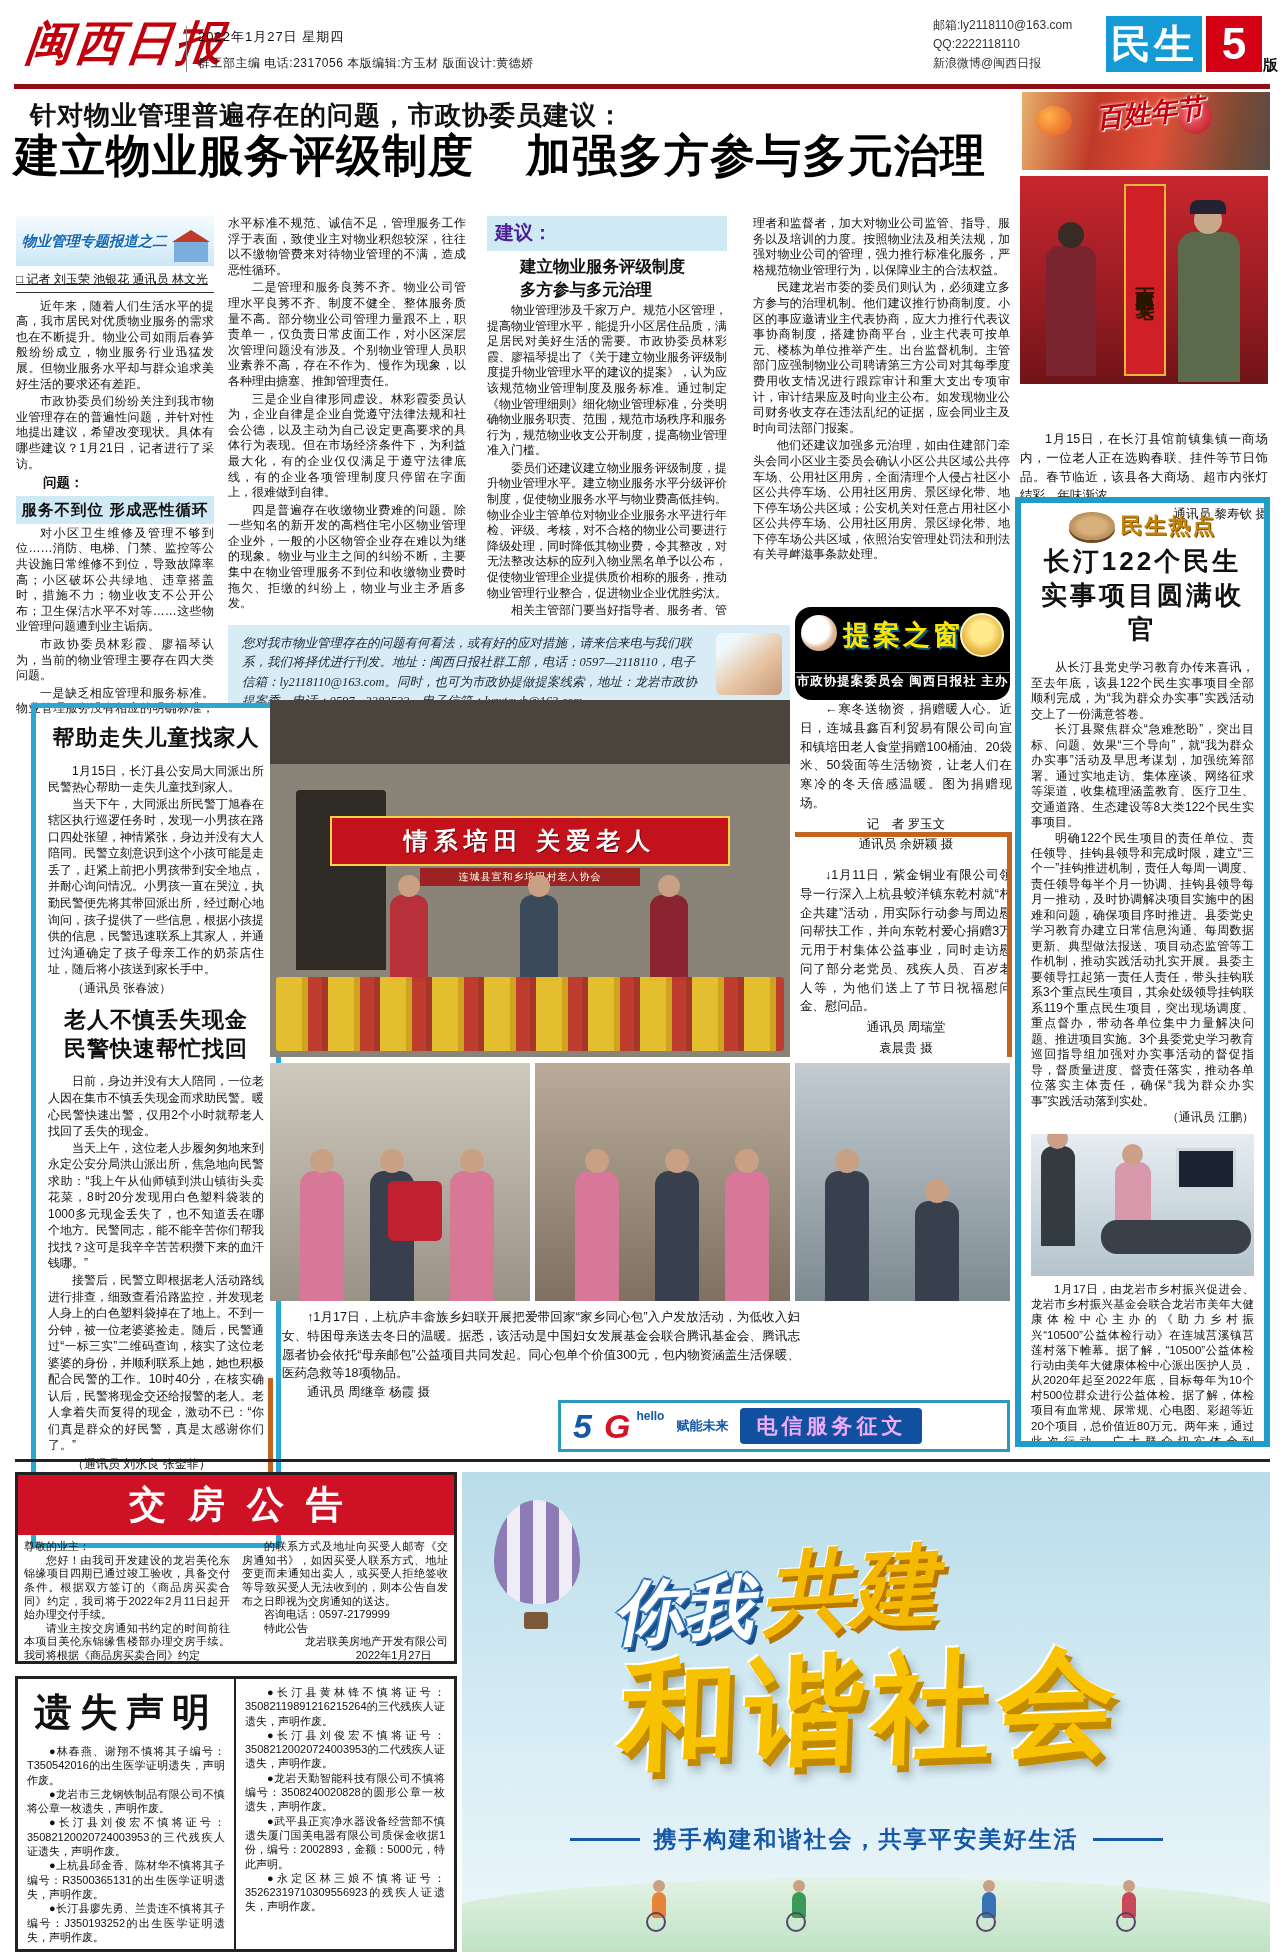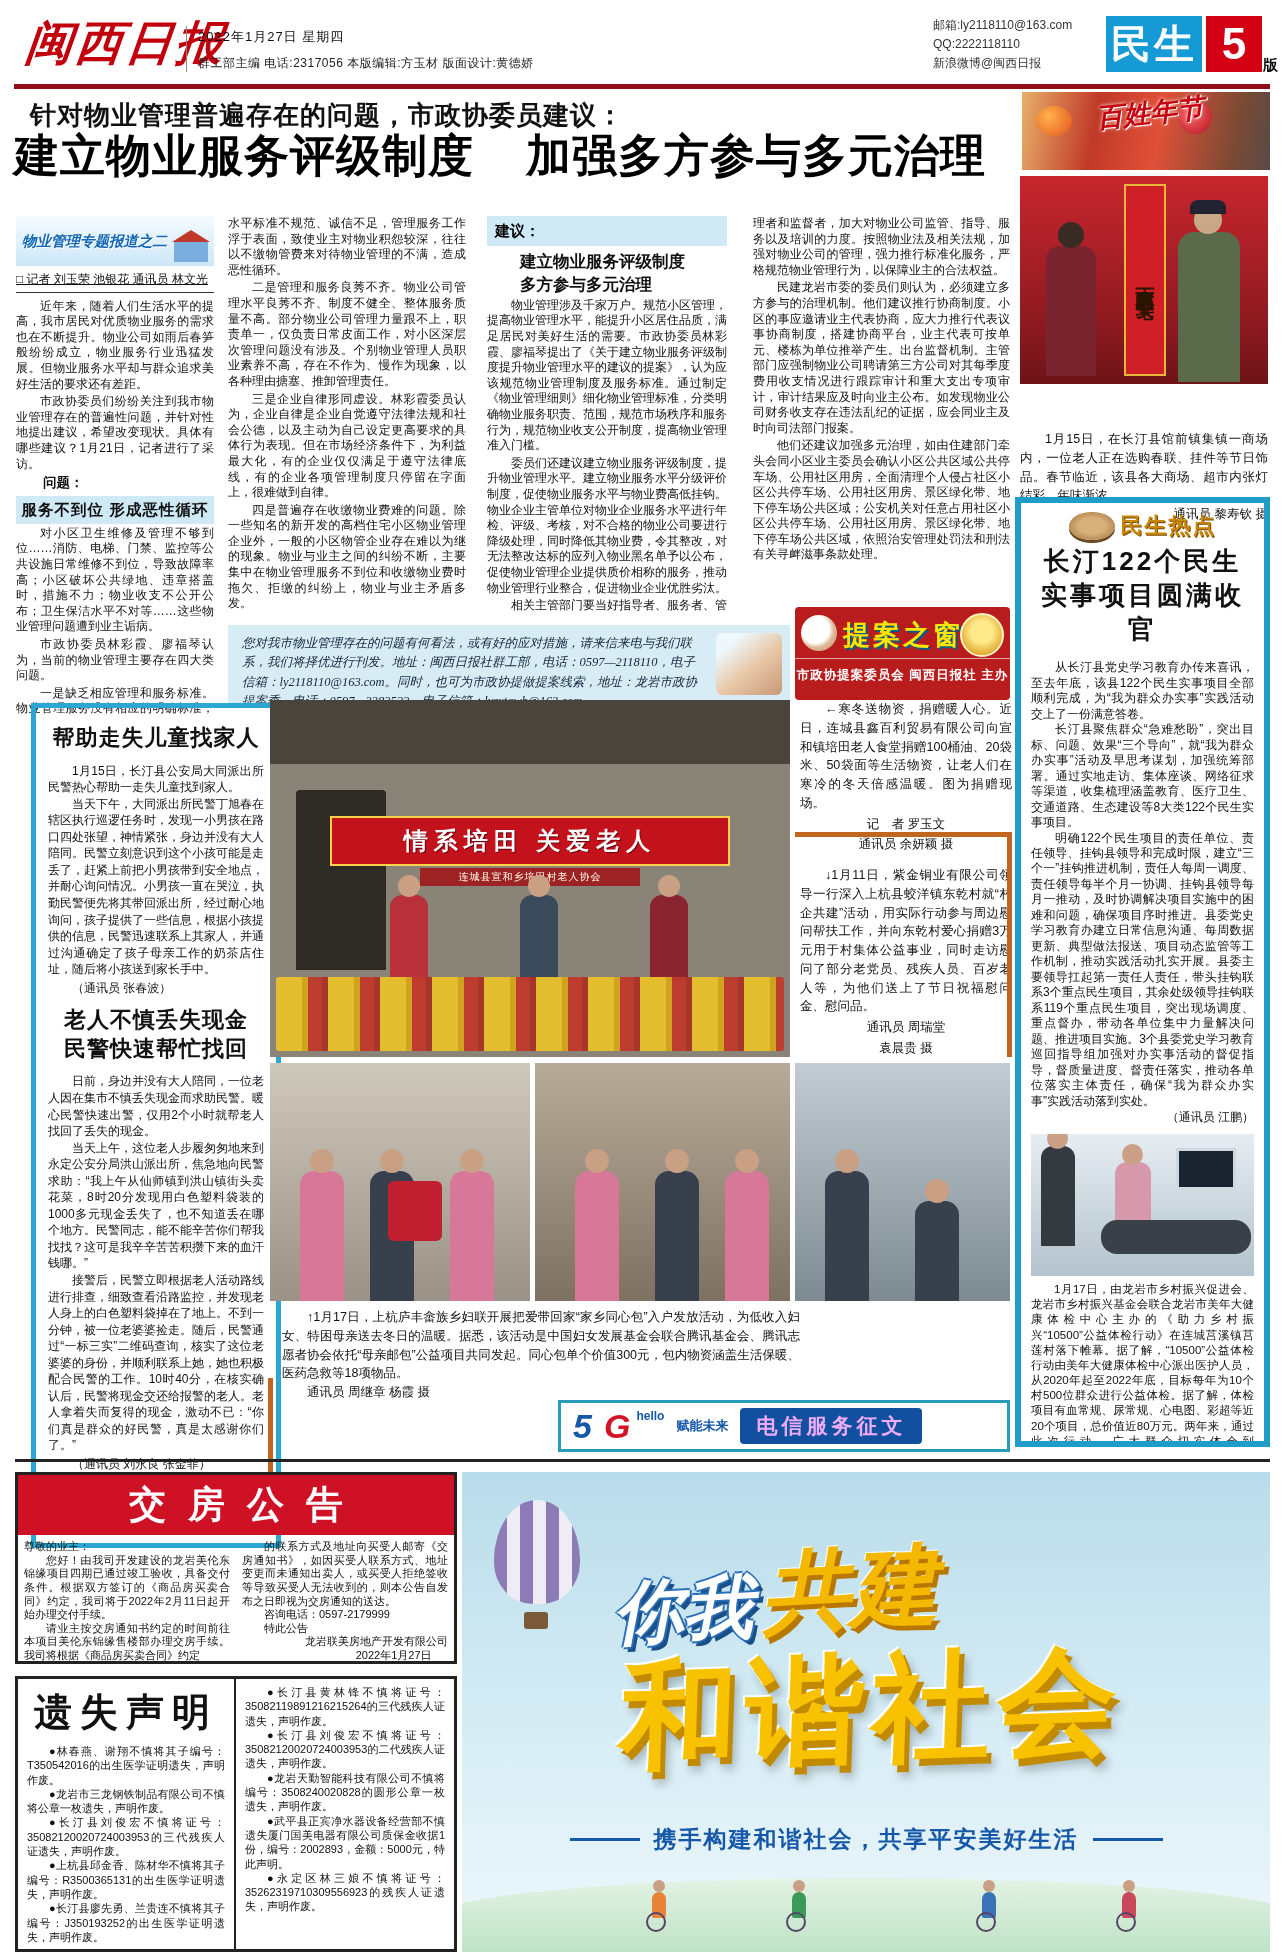--- a/index.html
+++ b/index.html
@@ -68,38 +68,38 @@
      text-shadow:1px 1px 0 #fff;}
   .sb-house{position:absolute;right:6px;bottom:4px;width:34px;height:20px;background:#7aaede;}
   .sb-house::before{content:"";position:absolute;left:-2px;top:-12px;border-left:19px solid transparent;
      border-right:19px solid transparent;border-bottom:12px solid #c0392b;}
   .byline{font-size:12px;text-decoration:underline;border-bottom:1px solid #333;
      padding-bottom:4px;margin-bottom:6px;text-indent:0 !important;}
   .problem-label{font-weight:900;font-size:13.5px;}
   .problem-subhead{background:#cfe9f5;font-weight:900;font-size:15.5px;text-align:center;
      padding:4px 2px;margin:4px 0;text-indent:0 !important;letter-spacing:1px;}
   .advice-strip{background:#cfe9f5;padding:5px 8px;margin-bottom:5px;}
-  .advice-label{color:#000000;font-weight:900;font-size:15px;}
+  .advice-label{color:#4c1d95;font-weight:900;font-size:19px;}
   .advice-title{font-size:16.5px;font-weight:900;text-indent:2em;margin-bottom:3px;line-height:1.25;}
 
   
   .tip-box{left:228px;top:625px;width:562px;height:78px;background:#d8ecf6;box-sizing:border-box;
      padding:9px 84px 9px 14px;font-size:12.5px;font-style:italic;line-height:1.55;
      font-family:"Liberation Serif","DejaVu Serif",serif;color:#10253a;}
   .tip-hand{position:absolute;right:8px;top:8px;width:66px;height:62px;border-radius:6px;
      background:linear-gradient(140deg,#eef7fc 20%,#e8c8a8 55%,#c89878);}
-  .pw{left:795px;top:607px;width:215px;height:93px;background:#b91c1c;border-radius:4px;overflow:hidden;}
+  .pw{left:795px;top:607px;width:215px;height:93px;background:#000000;border-radius:16px;overflow:hidden;}
   .pw-title{position:absolute;left:48px;top:10px;font-size:27px;font-weight:900;color:#ffe600;
      letter-spacing:3px;text-shadow:2px 2px 0 #0a5a86;}
   .pw-hand{position:absolute;left:6px;top:8px;width:36px;height:36px;border-radius:50%;
      background:radial-gradient(circle at 40% 40%,#fff 45%,#e0b898 60%,#b88868);}
   .pw-emblem{position:absolute;right:6px;top:6px;width:40px;height:40px;border-radius:50%;
      background:radial-gradient(circle at 50% 42%,#ffe98a 35%,#e2b13a 70%,#9a6a10);border:2px solid #fff3c0;}
-  .pw-org{position:absolute;left:0;right:0;bottom:16px;text-align:center;color:#fff;font-size:12.5px;
-     font-weight:bold;border-top:1px solid rgba(255,255,255,.6);padding-top:8px;letter-spacing:1px;}
+  .pw-org{position:absolute;left:0;right:0;bottom:10px;text-align:center;color:#fff;font-size:12.5px;
+     font-weight:bold;border-top:1px solid rgba(255,255,255,.6);padding-top:0;letter-spacing:1px;}
 
   
   .left-box{left:15px;top:703px;width:250px;height:845px;border:5px solid #2aa7d2;
      box-sizing:border-box;padding:10px 12px;overflow:hidden;margin-left:16px;}
   .lb-title{font-size:22px;font-weight:900;text-align:center;margin:6px 0 10px;letter-spacing:1px;line-height:1.3;}
   .left-box p{font-size:12px;line-height:1.38;text-align:justify;text-indent:2em;}
   .left-box .sign-right{font-size:12px;margin:2px 0 10px;}
   .fish-row{display:flex;align-items:center;justify-content:center;gap:8px;margin-top:12px;}
   .fish-photo{width:74px;height:44px;background:linear-gradient(#a8c0ce,#55707e);border-radius:2px;}
   .fish-label{color:#c8860a;font-weight:900;font-size:21px;letter-spacing:2px;text-shadow:1px 1px 0 #6a4400;}

